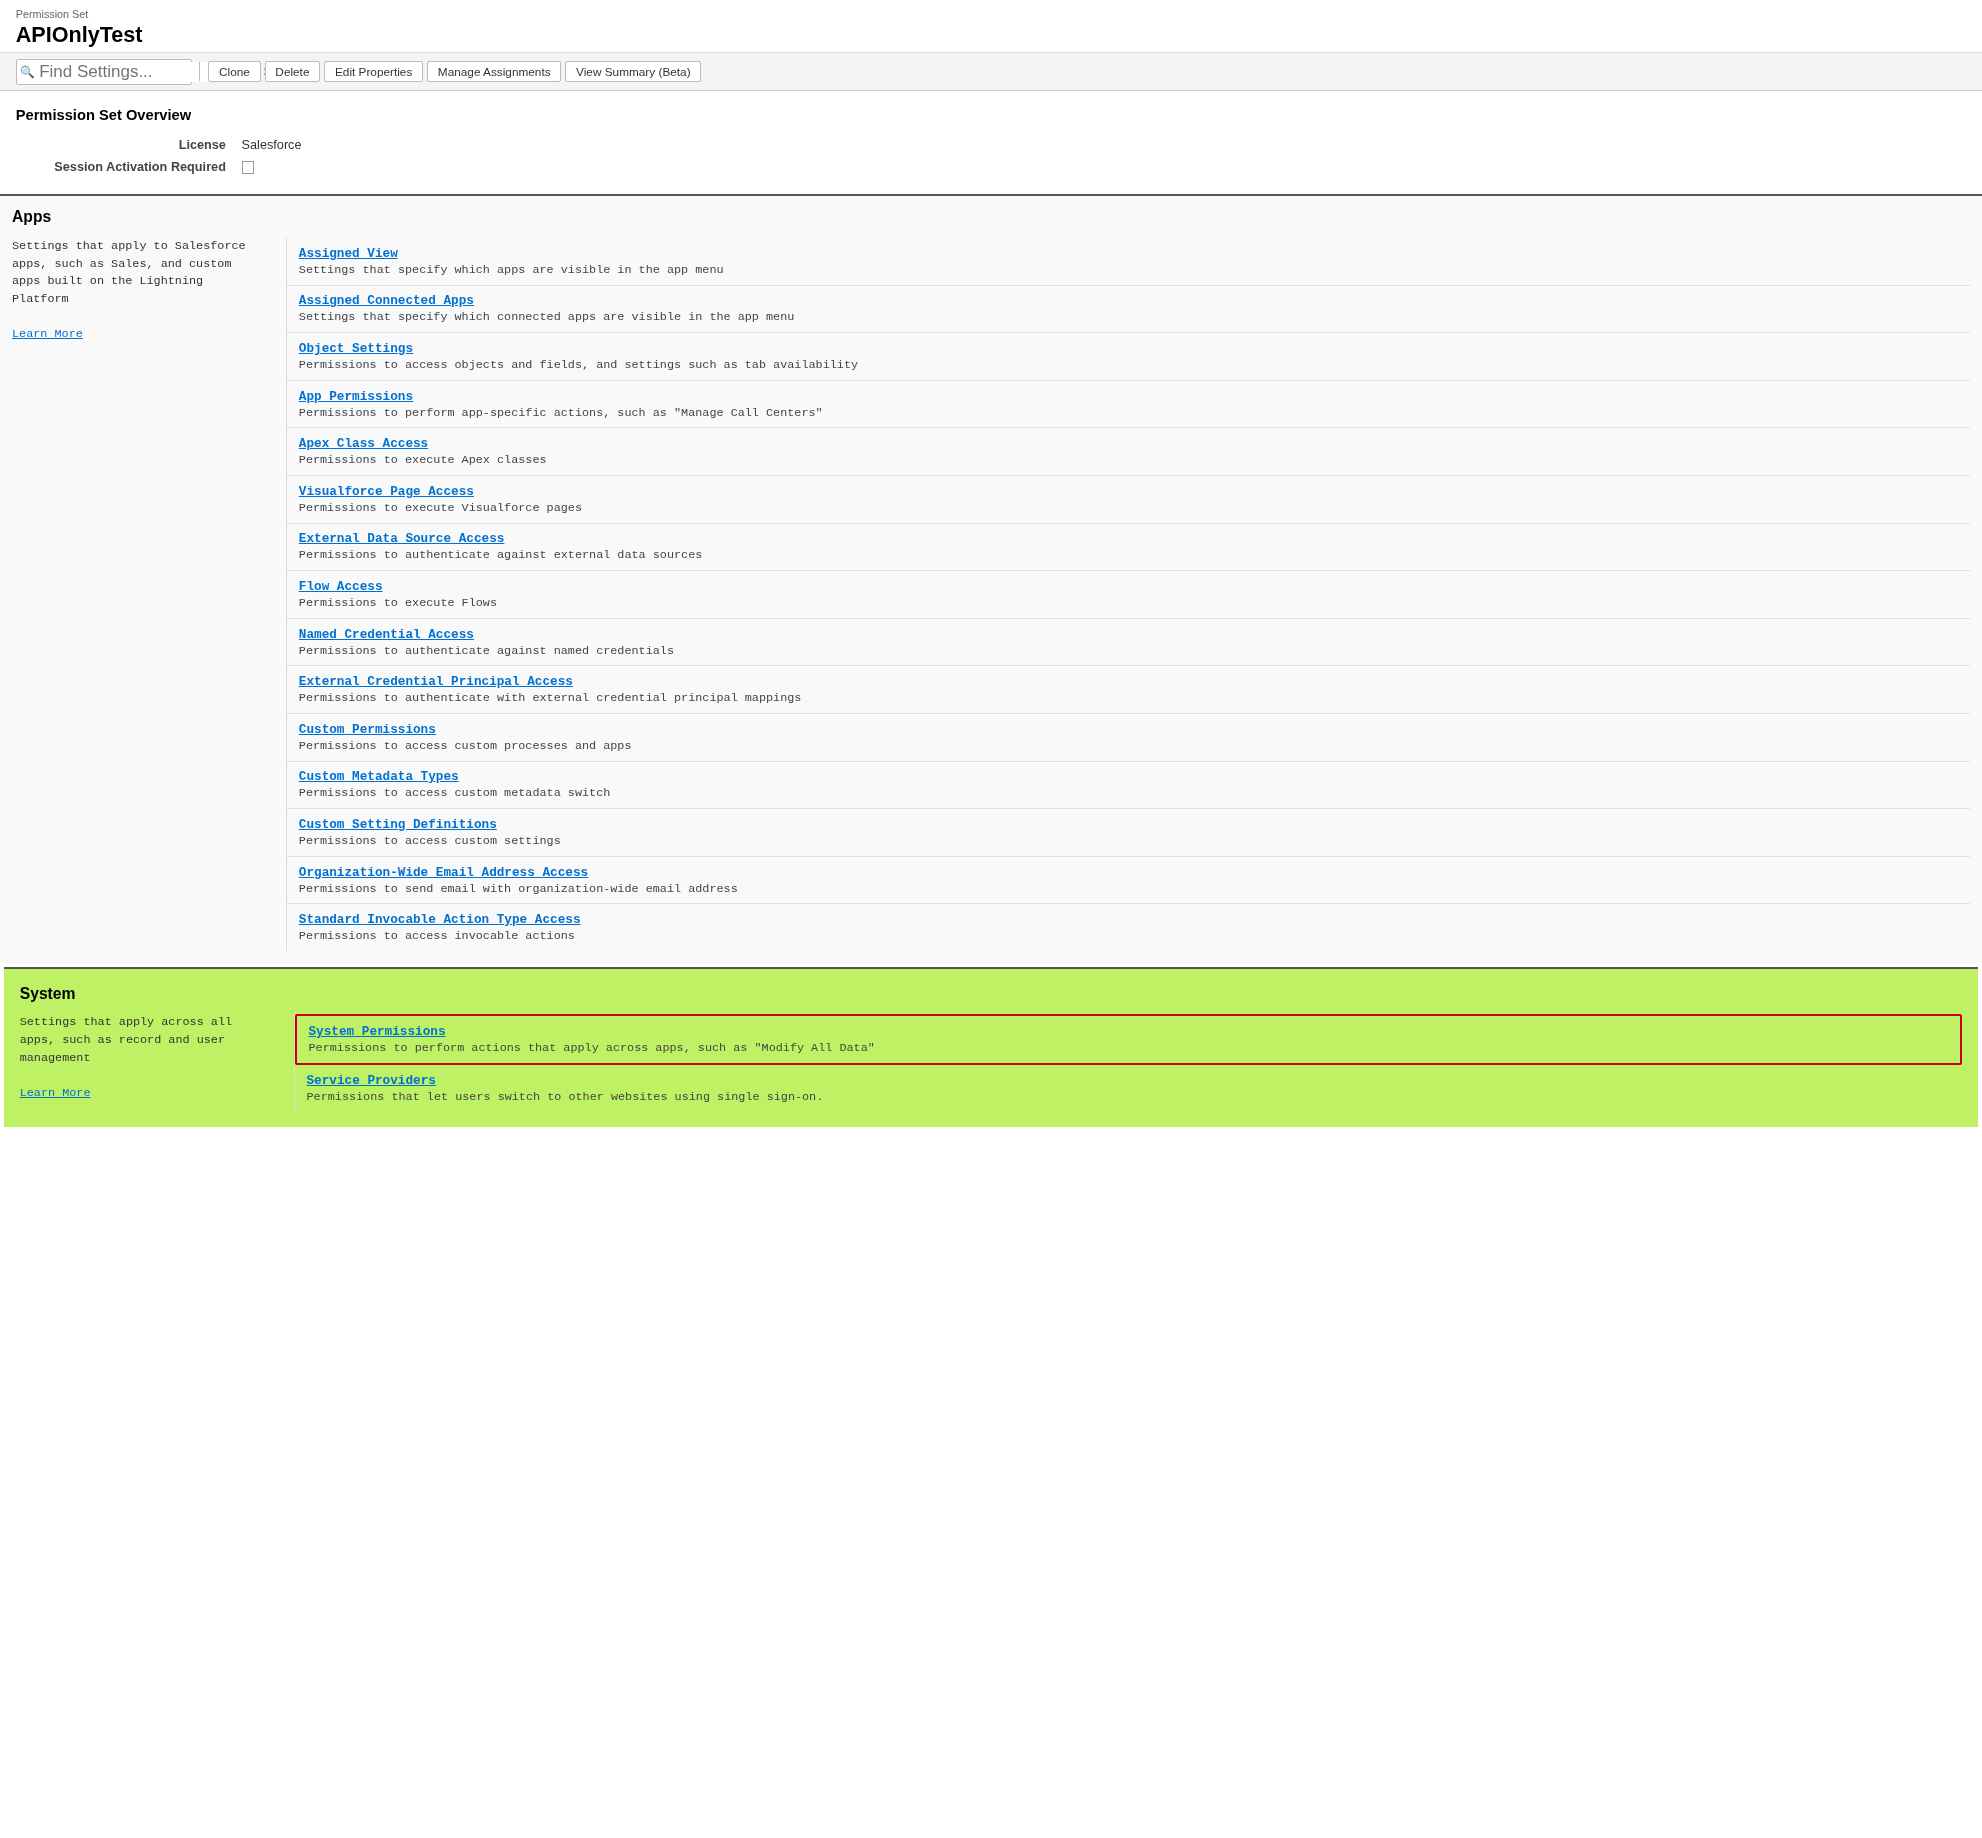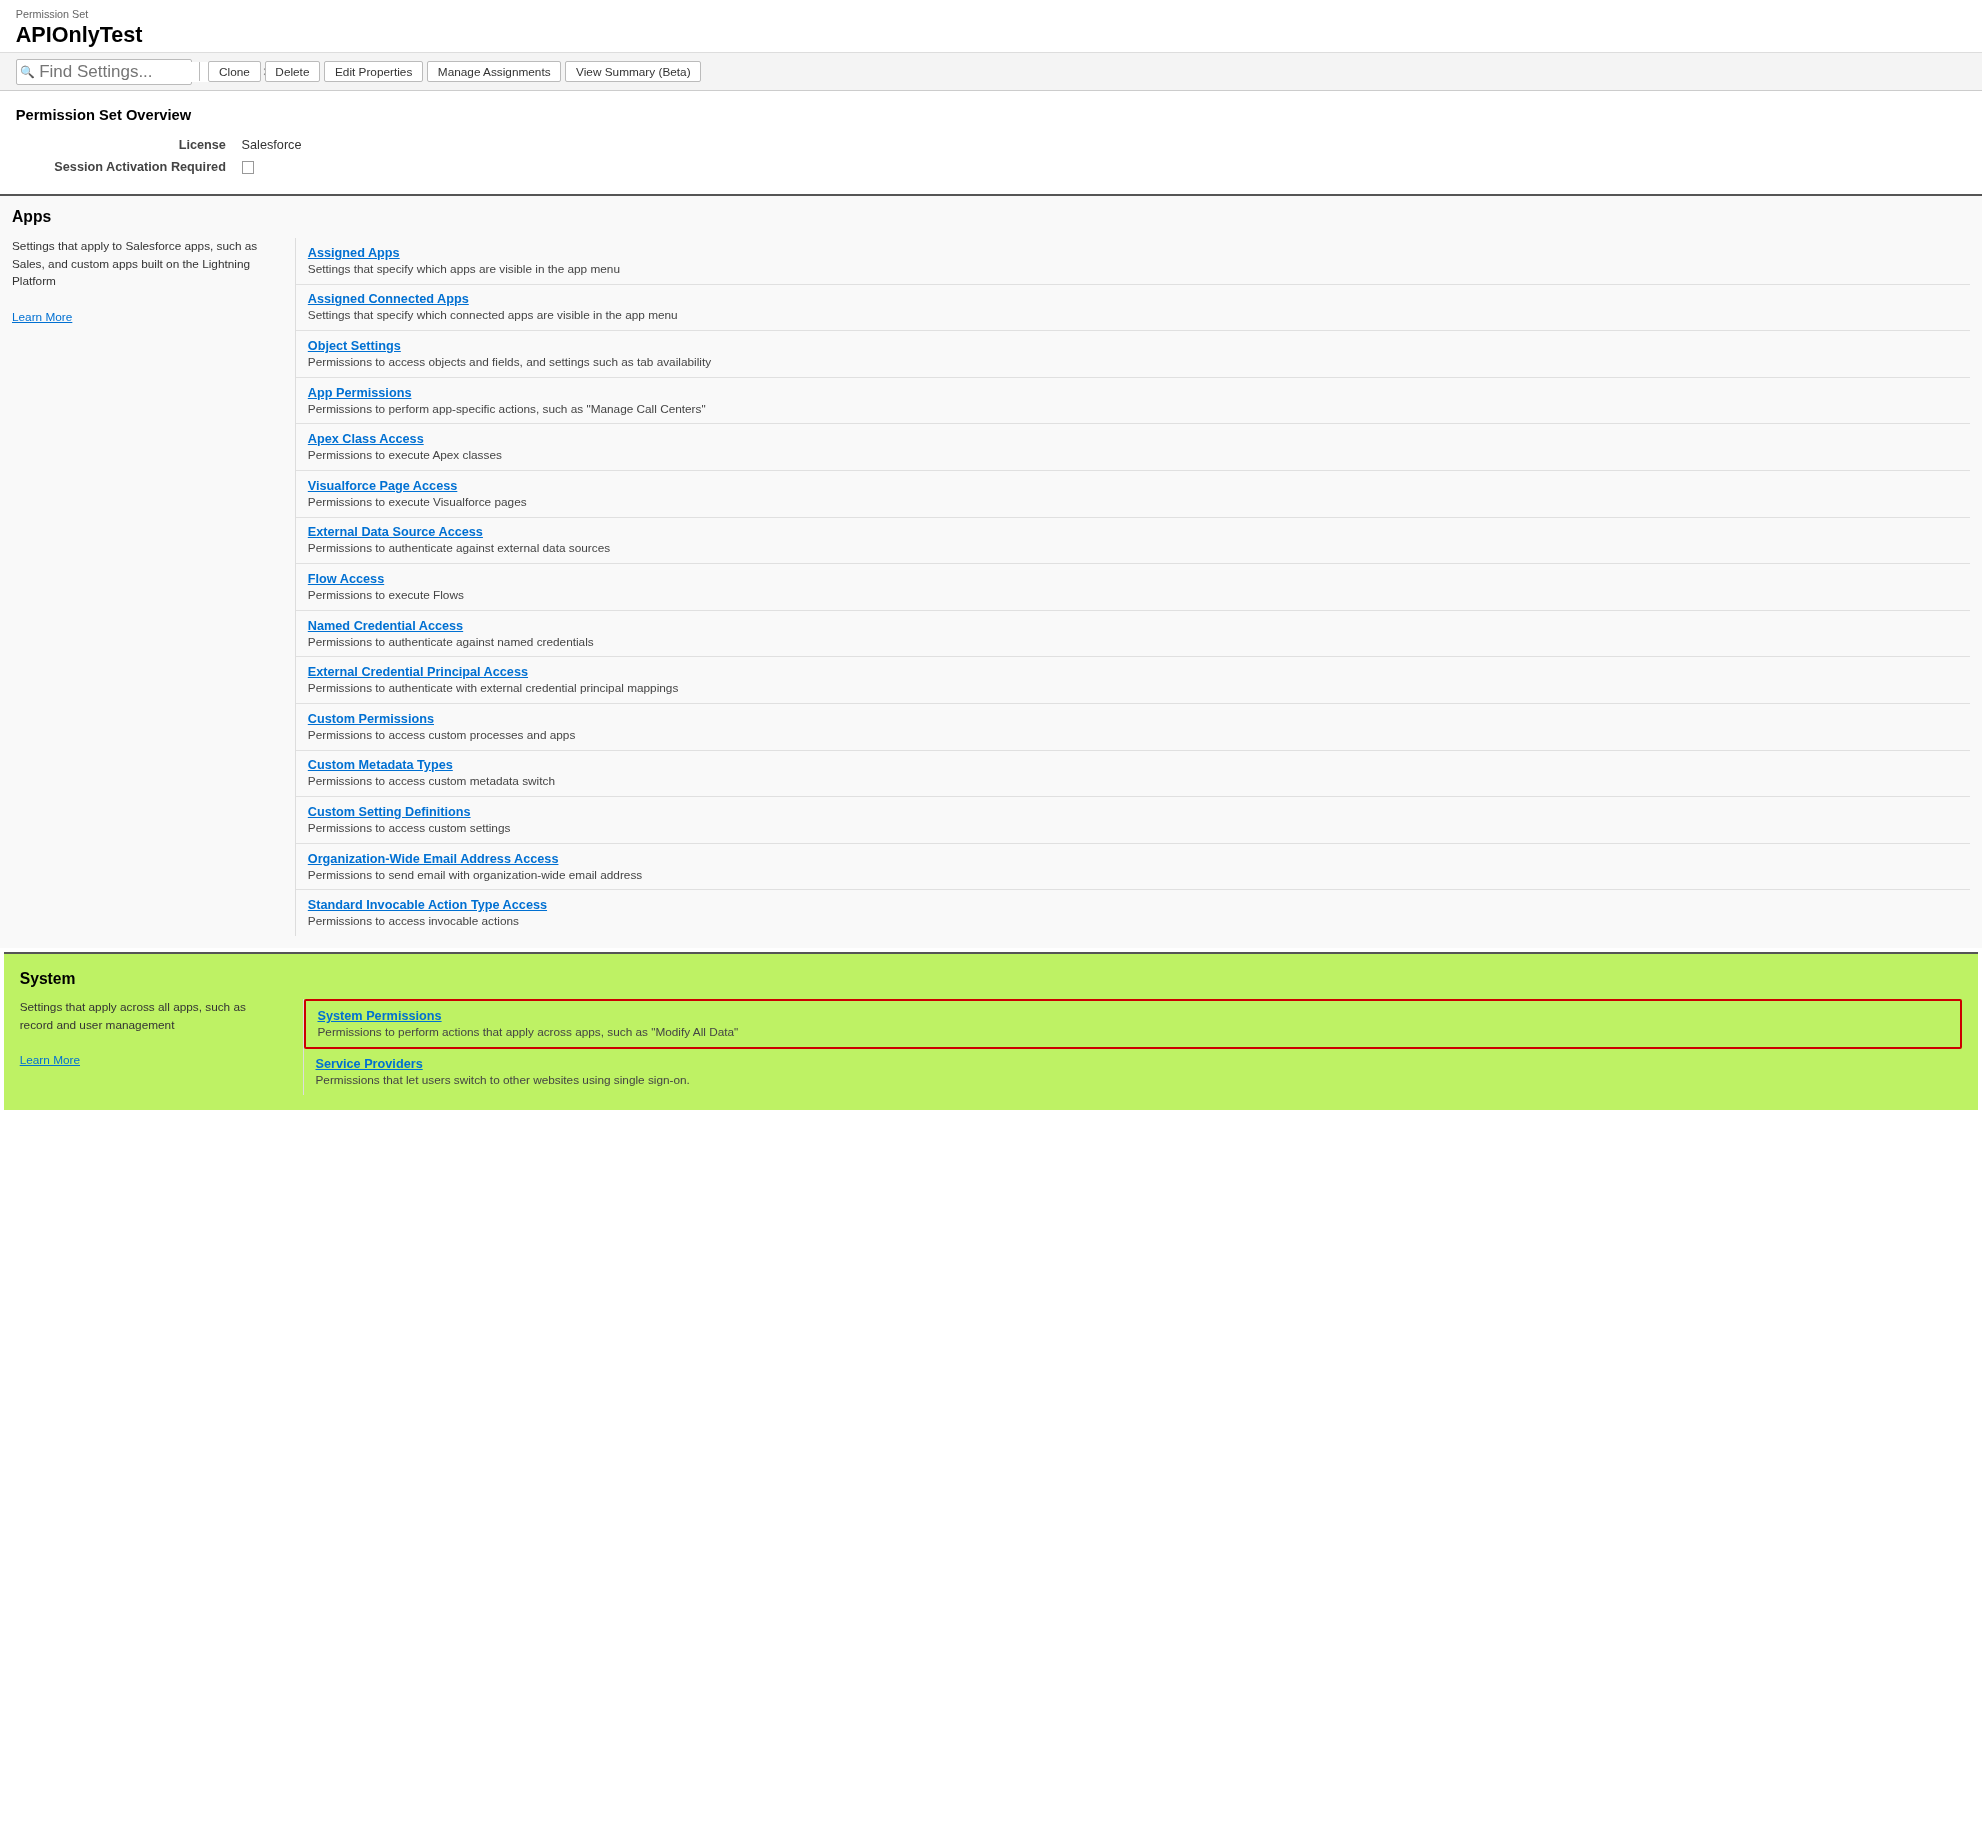--- a/index.html
+++ b/index.html
@@ -123,21 +123,22 @@
       background: #bef264;
     }
     .section-header {
       font-size: 15.7px;
       font-weight: bold;
       color: #000;
       margin-bottom: 11.8px;
     }
     .section-body {
       display: flex;
-      gap: 9px;
+      gap: 0;
+      font-family: Liberation Mono, monospace;
     }
     .section-left {
       width: 274px;
       min-width: 274px;
       font-size: 11.8px;
       color: #333;
       padding-right: 19.6px;
       line-height: 1.5;
     }
     .learn-more-link {
@@ -218,21 +219,21 @@
   <div class="section-header">Apps</div>
   <div class="section-body">
     <div class="section-left">
       <p>Settings that apply to Salesforce apps, such as Sales, and custom apps built on the Lightning Platform</p>
       <br>
       <a class="learn-more-link">Learn More</a>
     </div>
     <div class="section-right">
 
     <div class="setting-item">
-      <a class="setting-link">Assigned Apps</a>
+      <a class="setting-link">Assigned View</a>
       <div class="setting-desc">Settings that specify which apps are visible in the app menu</div>
     </div>
         <div class="setting-item">
       <a class="setting-link">Assigned Connected Apps</a>
       <div class="setting-desc">Settings that specify which connected apps are visible in the app menu</div>
     </div>
         <div class="setting-item">
       <a class="setting-link">Object Settings</a>
       <div class="setting-desc">Permissions to access objects and fields, and settings such as tab availability</div>
     </div>

